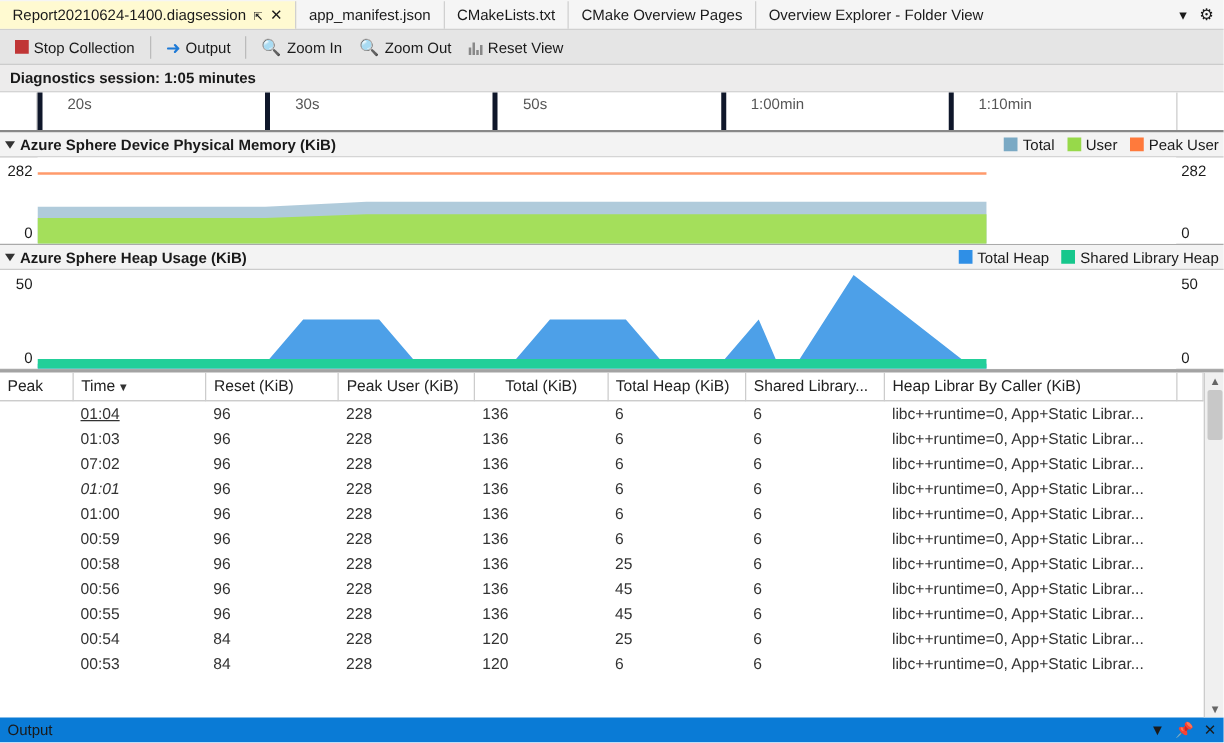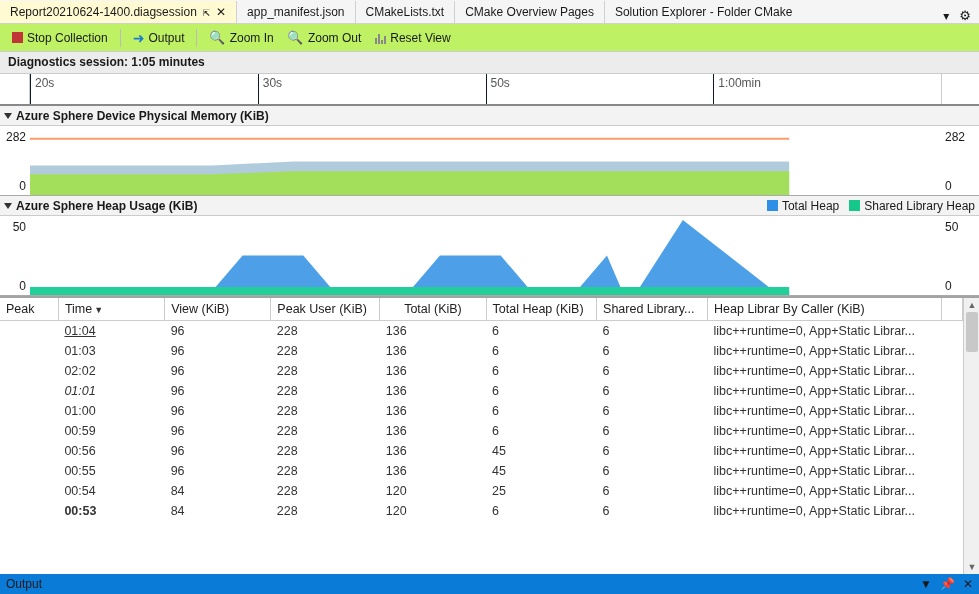--- a/index.html
+++ b/index.html
@@ -1,31 +1,31 @@
 <!DOCTYPE html>
 <html><head>
 <meta charset="utf-8">
 <style>
 *{box-sizing:border-box;margin:0;padding:0;font-family:"Segoe UI",Arial,sans-serif;font-size:12px;color:#1a1a1a}
 body{width:979px;height:594px;background:#fff;overflow:hidden;display:flex;flex-direction:column}
-.tabbar{height:24px;background:#f5f5f5;border-bottom:1px solid #d0d0d0;display:flex;align-items:flex-end}
+.tabbar{height:24px;background:#f5f5f5;border-bottom:1px solid #d0d0d0;display:flex;align-items:center}
 .tab{padding:4px 10px;display:flex;align-items:center;gap:6px;border-right:1px solid #d0d0d0;color:#333;font-size:12.5px}
 .tab.active{background:#fffad1}
 .tabbar-right{margin-left:auto;display:flex;align-items:center;gap:10px;padding-right:8px;color:#555}
 .gear{font-size:13px}
-.toolbar{height:28px;background:#bef264;border-bottom:1px solid #ccc;display:flex;align-items:center;gap:2px;padding:0 6px}
+.toolbar{height:28px;background:#e5e5e5;border-bottom:1px solid #ccc;display:flex;align-items:center;gap:2px;padding:0 6px}
 .tbtn{display:flex;align-items:center;gap:4px;padding:3px 6px;border:none;background:transparent;font-size:12.5px;color:#222}
 .tbtn.disabled{color:#999}
 .sep{width:1px;height:18px;background:#bbb;margin:0 4px}
 .sq{width:11px;height:11px;display:inline-block}
 .session-row{height:22px;background:#edecec;border-bottom:1px solid #ccc;padding:3px 8px;font-weight:600;color:#333;font-size:12.5px}
 .timeline{height:32px;border-bottom:2px solid #888;display:flex;background:#fff}
 .tl-left{width:30px;border-right:1px solid #ccc}
 .tl-body{flex:1;position:relative;display:flex}
-.tick{flex:1;border-left:1px solid #0f172a;padding:2px 4px;color:#555;font-size:12px}
+.tick{flex:1;border-left:4px solid #0f172a;padding:2px 20px;color:#555;font-size:12px}
 .tl-right{width:38px;border-left:1px solid #ccc}
 .chart-sec{display:flex;border-bottom:1px solid #aaa}
 .chart-left{width:30px;display:flex;flex-direction:column;justify-content:space-between;align-items:flex-end;padding:4px 4px 2px 0;color:#555;font-size:11px}
 .chart-right{width:38px;display:flex;flex-direction:column;justify-content:space-between;padding:4px 0 2px 4px;color:#555;font-size:11px}
 .chart-body{flex:1;position:relative;background:#fff}
 .chart-title{height:20px;background:#f3f3f3;border-bottom:1px solid #ccc;display:flex;align-items:center;padding:0 4px}
 .tri{display:inline-block;width:0;height:0;border-left:4px solid transparent;border-right:4px solid transparent;border-top:6px solid #333;margin-right:4px;transform:rotate(0deg)}
 .legend{margin-left:auto;display:flex;gap:10px;align-items:center;font-size:12px}
 .lg{display:flex;align-items:center;gap:4px}
 .sw{width:11px;height:11px;display:inline-block}
@@ -58,21 +58,21 @@
   <div class="tab">
       <span>app_manifest.json</span>
     </div>
   <div class="tab">
       <span>CMakeLists.txt</span>
     </div>
   <div class="tab">
       <span>CMake Overview Pages</span>
     </div>
   <div class="tab" style="border-right:none">
-      <span>Solution Explorer - Folder CMake</span>
+      <span>Overview Explorer - Folder View</span>
     </div>
   <div class="tabbar-right">
     <span>▾</span>
     <span class="gear">⚙</span>
   </div>
 </div>
 
 <div class="toolbar">
   <button class="tbtn">
       <span class="sq" style="background:#c03636"></span>
@@ -105,27 +105,42 @@
 
 <div class="session-row"><span>Diagnostics session: 1:05 minutes</span></div>
 
 <div class="timeline">
   <div class="tl-left"></div>
   <div class="tl-body" id="tl-body">
       <div class="tick">20s</div>
       <div class="tick">30s</div>
       <div class="tick">50s</div>
       <div class="tick">1:00min</div>
+      <div class="tick">1:10min</div>
     </div>
   <div class="tl-right"></div>
 </div>
 
 <div class="chart-title">
   <span class="tri"></span>
   <span style="font-weight:600">Azure Sphere Device Physical Memory (KiB)</span>
+  <div class="legend" id="lg1">
+      <span class="lg">
+        <span class="sw" style="background:#7aa9c4"></span>
+        <span>Total</span>
+      </span>
+      <span class="lg">
+        <span class="sw" style="background:#97d94a"></span>
+        <span>User</span>
+      </span>
+      <span class="lg">
+        <span class="sw" style="background:#ff7a3c"></span>
+        <span>Peak User</span>
+      </span>
+    </div>
 </div>
 <div class="chart-sec" style="height:70px">
   <div class="chart-left">
       <span>282</span>
       <span>0</span>
     </div>
   <div class="chart-body">
     <svg width="100%" height="100%" viewBox="0 0 900 70" preserveAspectRatio="none">
       <rect x="0" y="0" width="900" height="70" fill="#fff"></rect>
       <line x1="0" y1="13" x2="750" y2="13" stroke="#ff9a6b" stroke-width="2"></line>
@@ -171,21 +186,21 @@
     </div>
 </div>
 
 <div class="table-wrap">
   <div class="table-scroll">
     <table>
       <thead>
           <tr id="thead-row">
             <th style="width: 55px;">Peak</th>
             <th style="width: 100px;">Time<span class="sort-arr">▼</span></th>
-            <th style="width: 100px;">View (KiB)</th>
+            <th style="width: 100px;">Reset (KiB)</th>
             <th style="width: 100px;">Peak User (KiB)</th>
             <th style="width: 100px; text-align: center;">Total (KiB)</th>
             <th style="width: 100px;">Total Heap (KiB)</th>
             <th style="width: 100px;">Shared Library...</th>
             <th style="width: 220px;">Heap Librar By Caller (KiB)</th>
             <th style="width: 20px;"></th>
           </tr>
         </thead>
       <tbody id="tbody">
           <tr>
@@ -205,21 +220,21 @@
             <td style="width: 100px;">96</td>
             <td style="width: 100px;">228</td>
             <td style="width: 100px;">136</td>
             <td style="width: 100px;">6</td>
             <td style="width: 100px;">6</td>
             <td style="width: 220px; max-width: 220px;">libc++runtime=0, App+Static Librar...</td>
             <td style="width: 20px;"></td>
           </tr>
           <tr>
             <td style="width: 55px;"></td>
-            <td style="width: 100px;">02:02</td>
+            <td style="width: 100px;">07:02</td>
             <td style="width: 100px;">96</td>
             <td style="width: 100px;">228</td>
             <td style="width: 100px;">136</td>
             <td style="width: 100px;">6</td>
             <td style="width: 100px;">6</td>
             <td style="width: 220px; max-width: 220px;">libc++runtime=0, App+Static Librar...</td>
             <td style="width: 20px;"></td>
           </tr>
           <tr>
             <td style="width: 55px;"></td>
@@ -243,20 +258,31 @@
             <td style="width: 220px; max-width: 220px;">libc++runtime=0, App+Static Librar...</td>
             <td style="width: 20px;"></td>
           </tr>
           <tr>
             <td style="width: 55px;"></td>
             <td style="width: 100px;">00:59</td>
             <td style="width: 100px;">96</td>
             <td style="width: 100px;">228</td>
             <td style="width: 100px;">136</td>
             <td style="width: 100px;">6</td>
+            <td style="width: 100px;">6</td>
+            <td style="width: 220px; max-width: 220px;">libc++runtime=0, App+Static Librar...</td>
+            <td style="width: 20px;"></td>
+          </tr>
+          <tr>
+            <td style="width: 55px;"></td>
+            <td style="width: 100px;">00:58</td>
+            <td style="width: 100px;">96</td>
+            <td style="width: 100px;">228</td>
+            <td style="width: 100px;">136</td>
+            <td style="width: 100px;">25</td>
             <td style="width: 100px;">6</td>
             <td style="width: 220px; max-width: 220px;">libc++runtime=0, App+Static Librar...</td>
             <td style="width: 20px;"></td>
           </tr>
           <tr>
             <td style="width: 55px;"></td>
             <td style="width: 100px;">00:56</td>
             <td style="width: 100px;">96</td>
             <td style="width: 100px;">228</td>
             <td style="width: 100px;">136</td>
@@ -282,21 +308,21 @@
             <td style="width: 100px;">84</td>
             <td style="width: 100px;">228</td>
             <td style="width: 100px;">120</td>
             <td style="width: 100px;">25</td>
             <td style="width: 100px;">6</td>
             <td style="width: 220px; max-width: 220px;">libc++runtime=0, App+Static Librar...</td>
             <td style="width: 20px;"></td>
           </tr>
           <tr>
             <td style="width: 55px;"></td>
-            <td style="width: 100px; font-weight: bold;">00:53</td>
+            <td style="width: 100px;">00:53</td>
             <td style="width: 100px;">84</td>
             <td style="width: 100px;">228</td>
             <td style="width: 100px;">120</td>
             <td style="width: 100px;">6</td>
             <td style="width: 100px;">6</td>
             <td style="width: 220px; max-width: 220px;">libc++runtime=0, App+Static Librar...</td>
             <td style="width: 20px;"></td>
           </tr>
         </tbody>
     </table>

